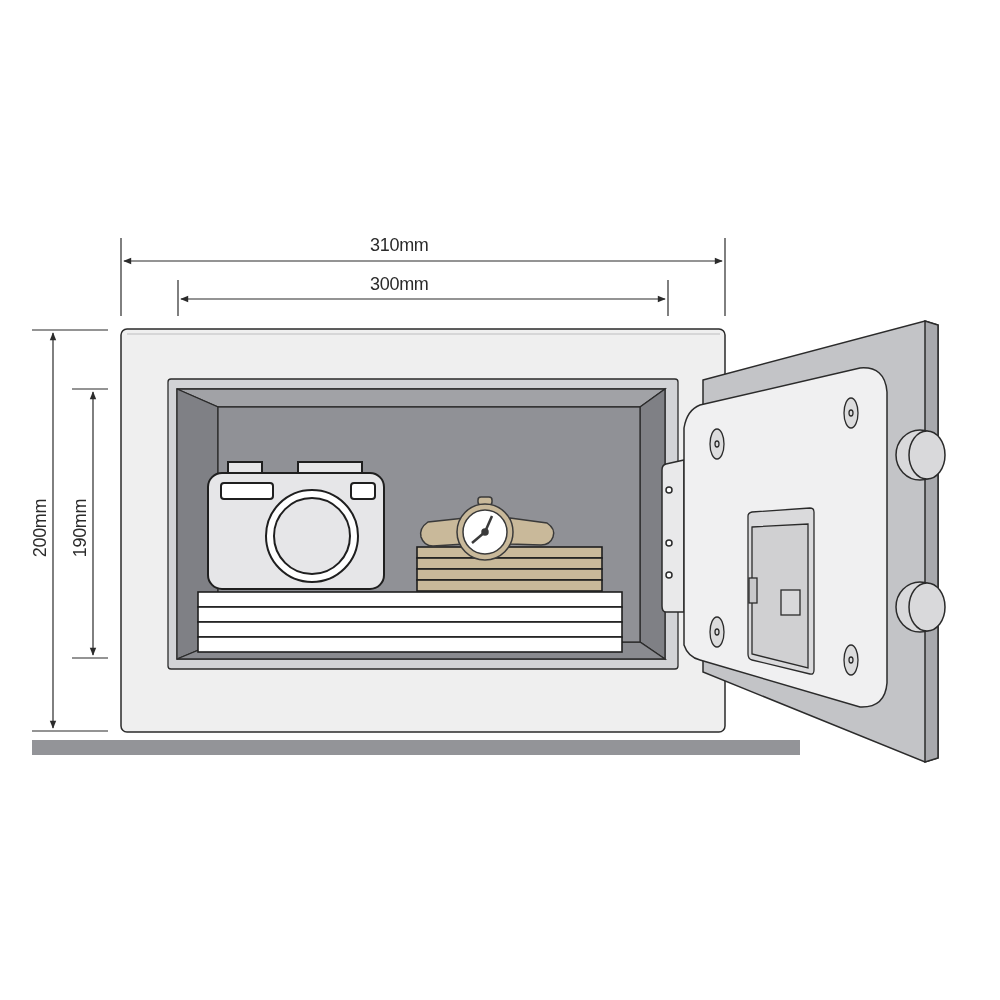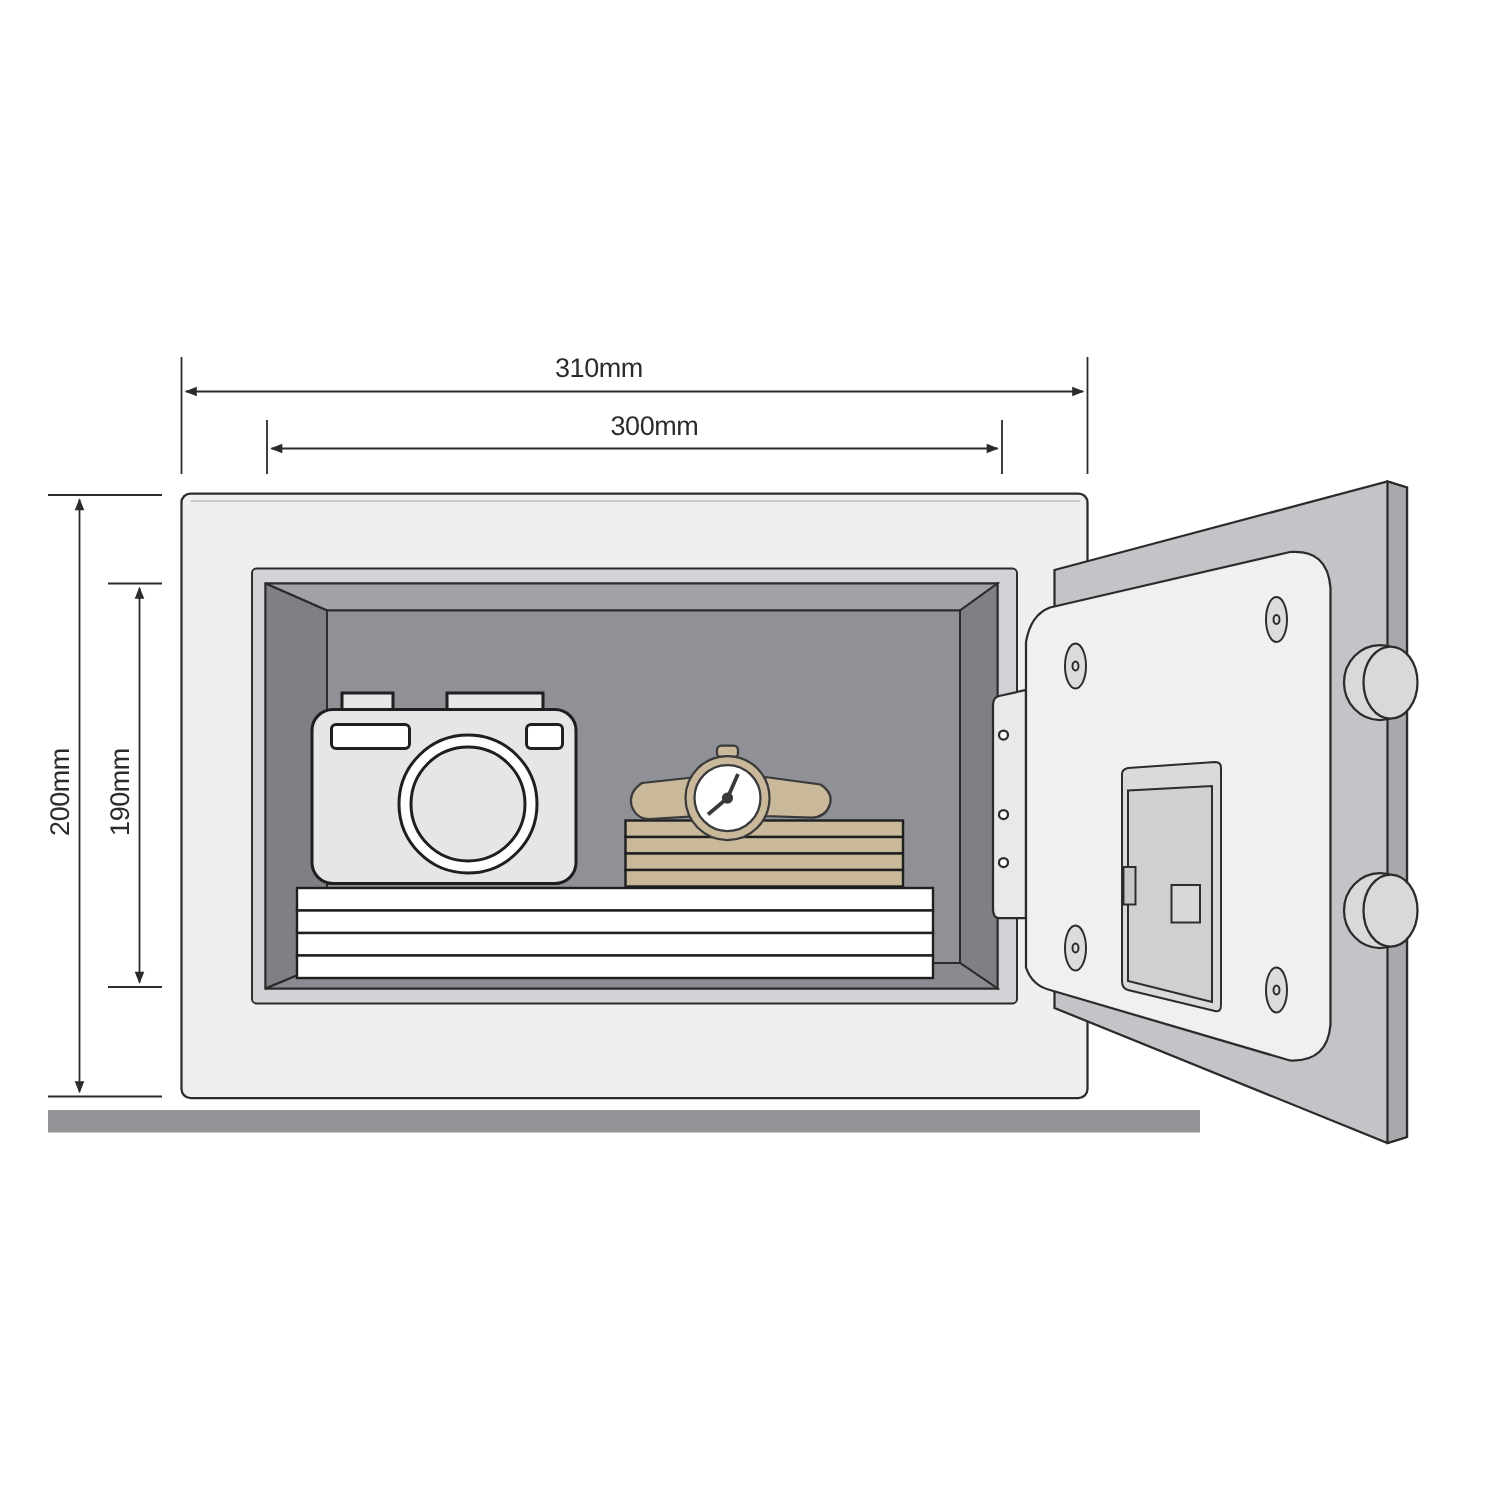--- a/index.html
+++ b/index.html
@@ -124,16 +124,16 @@
       <path d="M752,512 L810,508 Q814,508 814,512 L814,670 Q814,675 810,674 L752,660 Q748,659 748,654 L748,516 Q748,513 752,512 Z" fill="#dadadc"></path>
       <polygon points="752,527 808,524 808,668 752,654" fill="#d0d0d2"></polygon>
       <rect x="749" y="578" width="8" height="25" fill="#c8c8ca"></rect>
       <rect x="781" y="590" width="19" height="25" fill="#d8d8da"></rect>
     </g>
   </g>
 </svg>
 
   
   <div class="dimlabel" style="left:370px;top:236px;">310mm</div>
-  <div class="dimlabel" style="left:370px;top:275px;margin-left:37px;">300mm</div>
+  <div class="dimlabel" style="left:370px;top:275px;">300mm</div>
   <div class="dimlabel vert" style="left:10px;top:519px;width:60px;text-align:center;">200mm</div>
   <div class="dimlabel vert" style="left:50px;top:519px;width:60px;text-align:center;">190mm</div>
 </div>
 
 </body></html>

